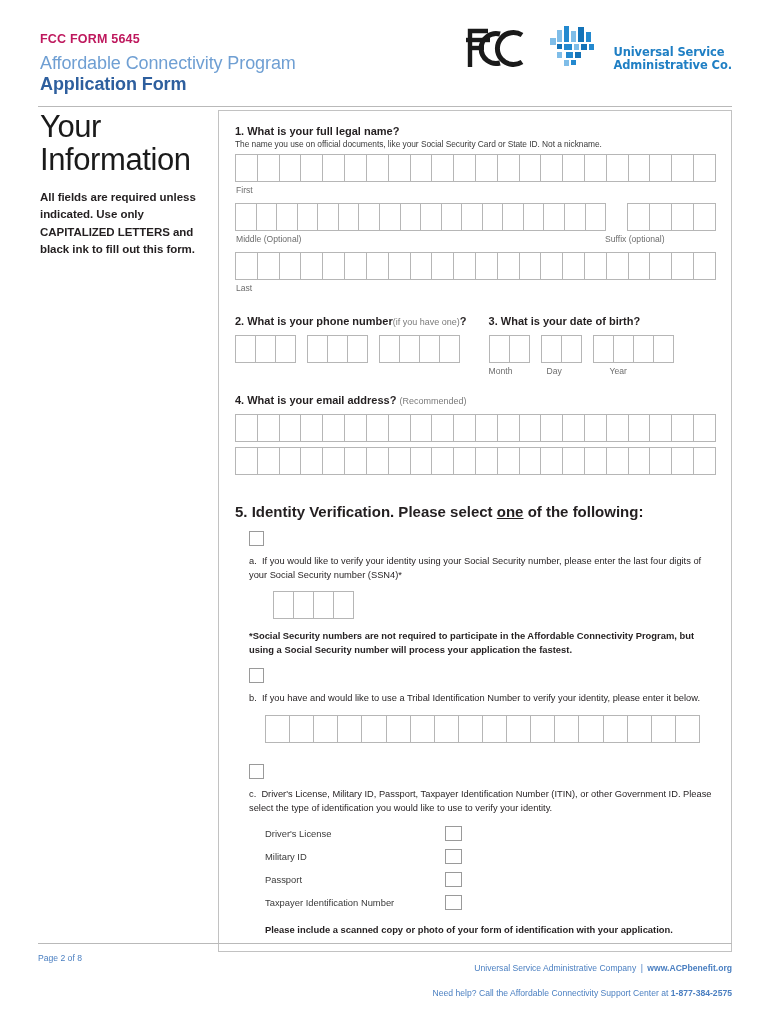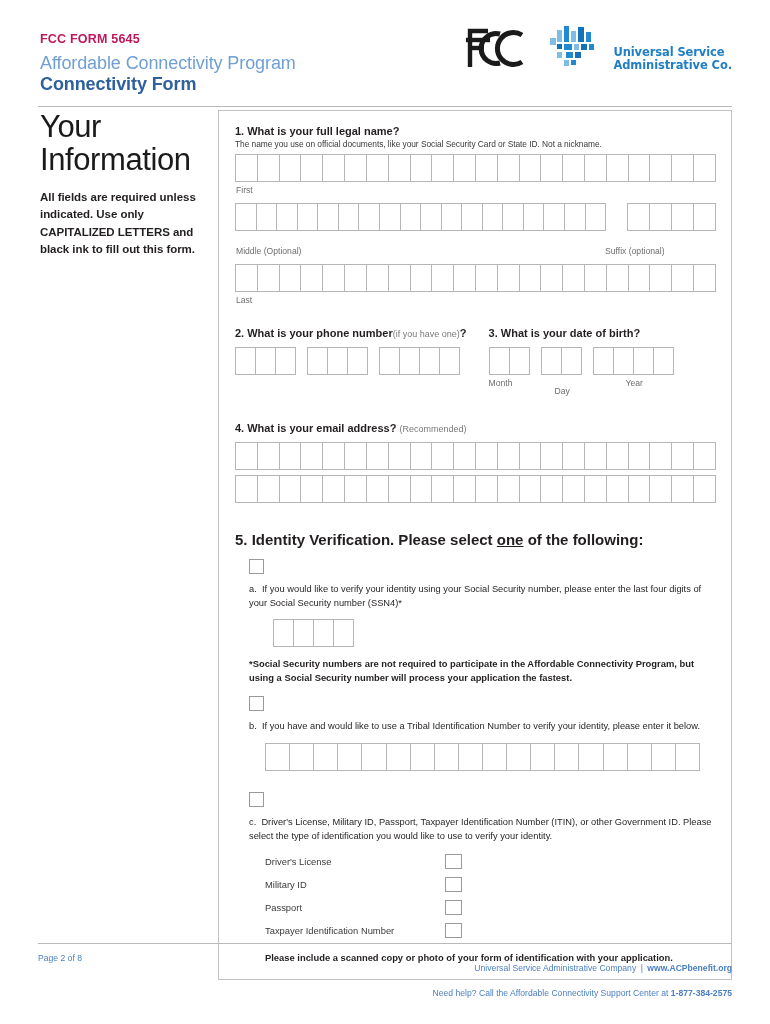--- a/index.html
+++ b/index.html
@@ -78,21 +78,21 @@
 
   
   .comb { display:flex; }
   .comb .cell {
     height:28px; flex:1;
     border:1px solid #b6b6b6;
     background:#fff;
     margin-right:-1px;
   }
   .comb-row { display:flex; align-items:flex-start; }
-  .label-row { display:flex;margin-top:12px; }
+  .label-row { display:flex; }
 
   .grp { display:flex; }
   .grp .seg { display:flex; margin-right:12px; }
   .grp .seg .cell {
     width:21px; height:28px;
     border:1px solid #b6b6b6; background:#fff; margin-right:-1px;
   }
 
   
   .s5-title { font-size:15px; font-weight:bold; margin:0 0 10px 0; }
@@ -138,21 +138,21 @@
   .sp18 { height:18px; }
 </style>
 </head>
 <body>
 
 <div class="page">
 
   <div class="header">
     <div class="form-no">FCC FORM 5645</div>
     <div class="title-line1">Affordable Connectivity Program</div>
-    <div class="title-line2">Connectivity Form</div>
+    <div class="title-line2">Application Form</div>
 
     <div class="logos">
       <span>
         <svg class="fcc-logo" width="62" height="46" viewBox="0 0 62 46" aria-hidden="true">
           <g fill="none" stroke="#1a1a1a" stroke-width="4.4">
             <path d="M6 42 L6 6 L24 6" stroke-width="4.4"></path>
             <path d="M6 23 L20 23"></path>
             <path d="M2 15 L26 15"></path>
             <path d="M36 9 A15 15 0 1 0 36 38" stroke-width="5"></path>
             <path d="M58 10 A16 16 0 1 0 58 37" stroke-width="5"></path>
@@ -338,21 +338,21 @@
               </div>
               <div class="seg">
                 <div class="cell"></div>
                 <div class="cell"></div>
                 <div class="cell"></div>
                 <div class="cell"></div>
               </div>
             </div>
           <div class="label-row" style="margin-top:3px;">
             <div class="fld-label" style="width:58px;margin:0;">Month</div>
-            <div class="fld-label" style="width:63px;margin:8px;">Day</div>
+            <div class="fld-label" style="width:63px;margin:0;">Day</div>
             <div class="fld-label" style="margin:0;">Year</div>
           </div>
         </div>
       </div>
 
       <div class="sp18"></div>
 
       <div class="q">
         <div class="q-title">
           <span class="bq">4. What is your email address?</span>

